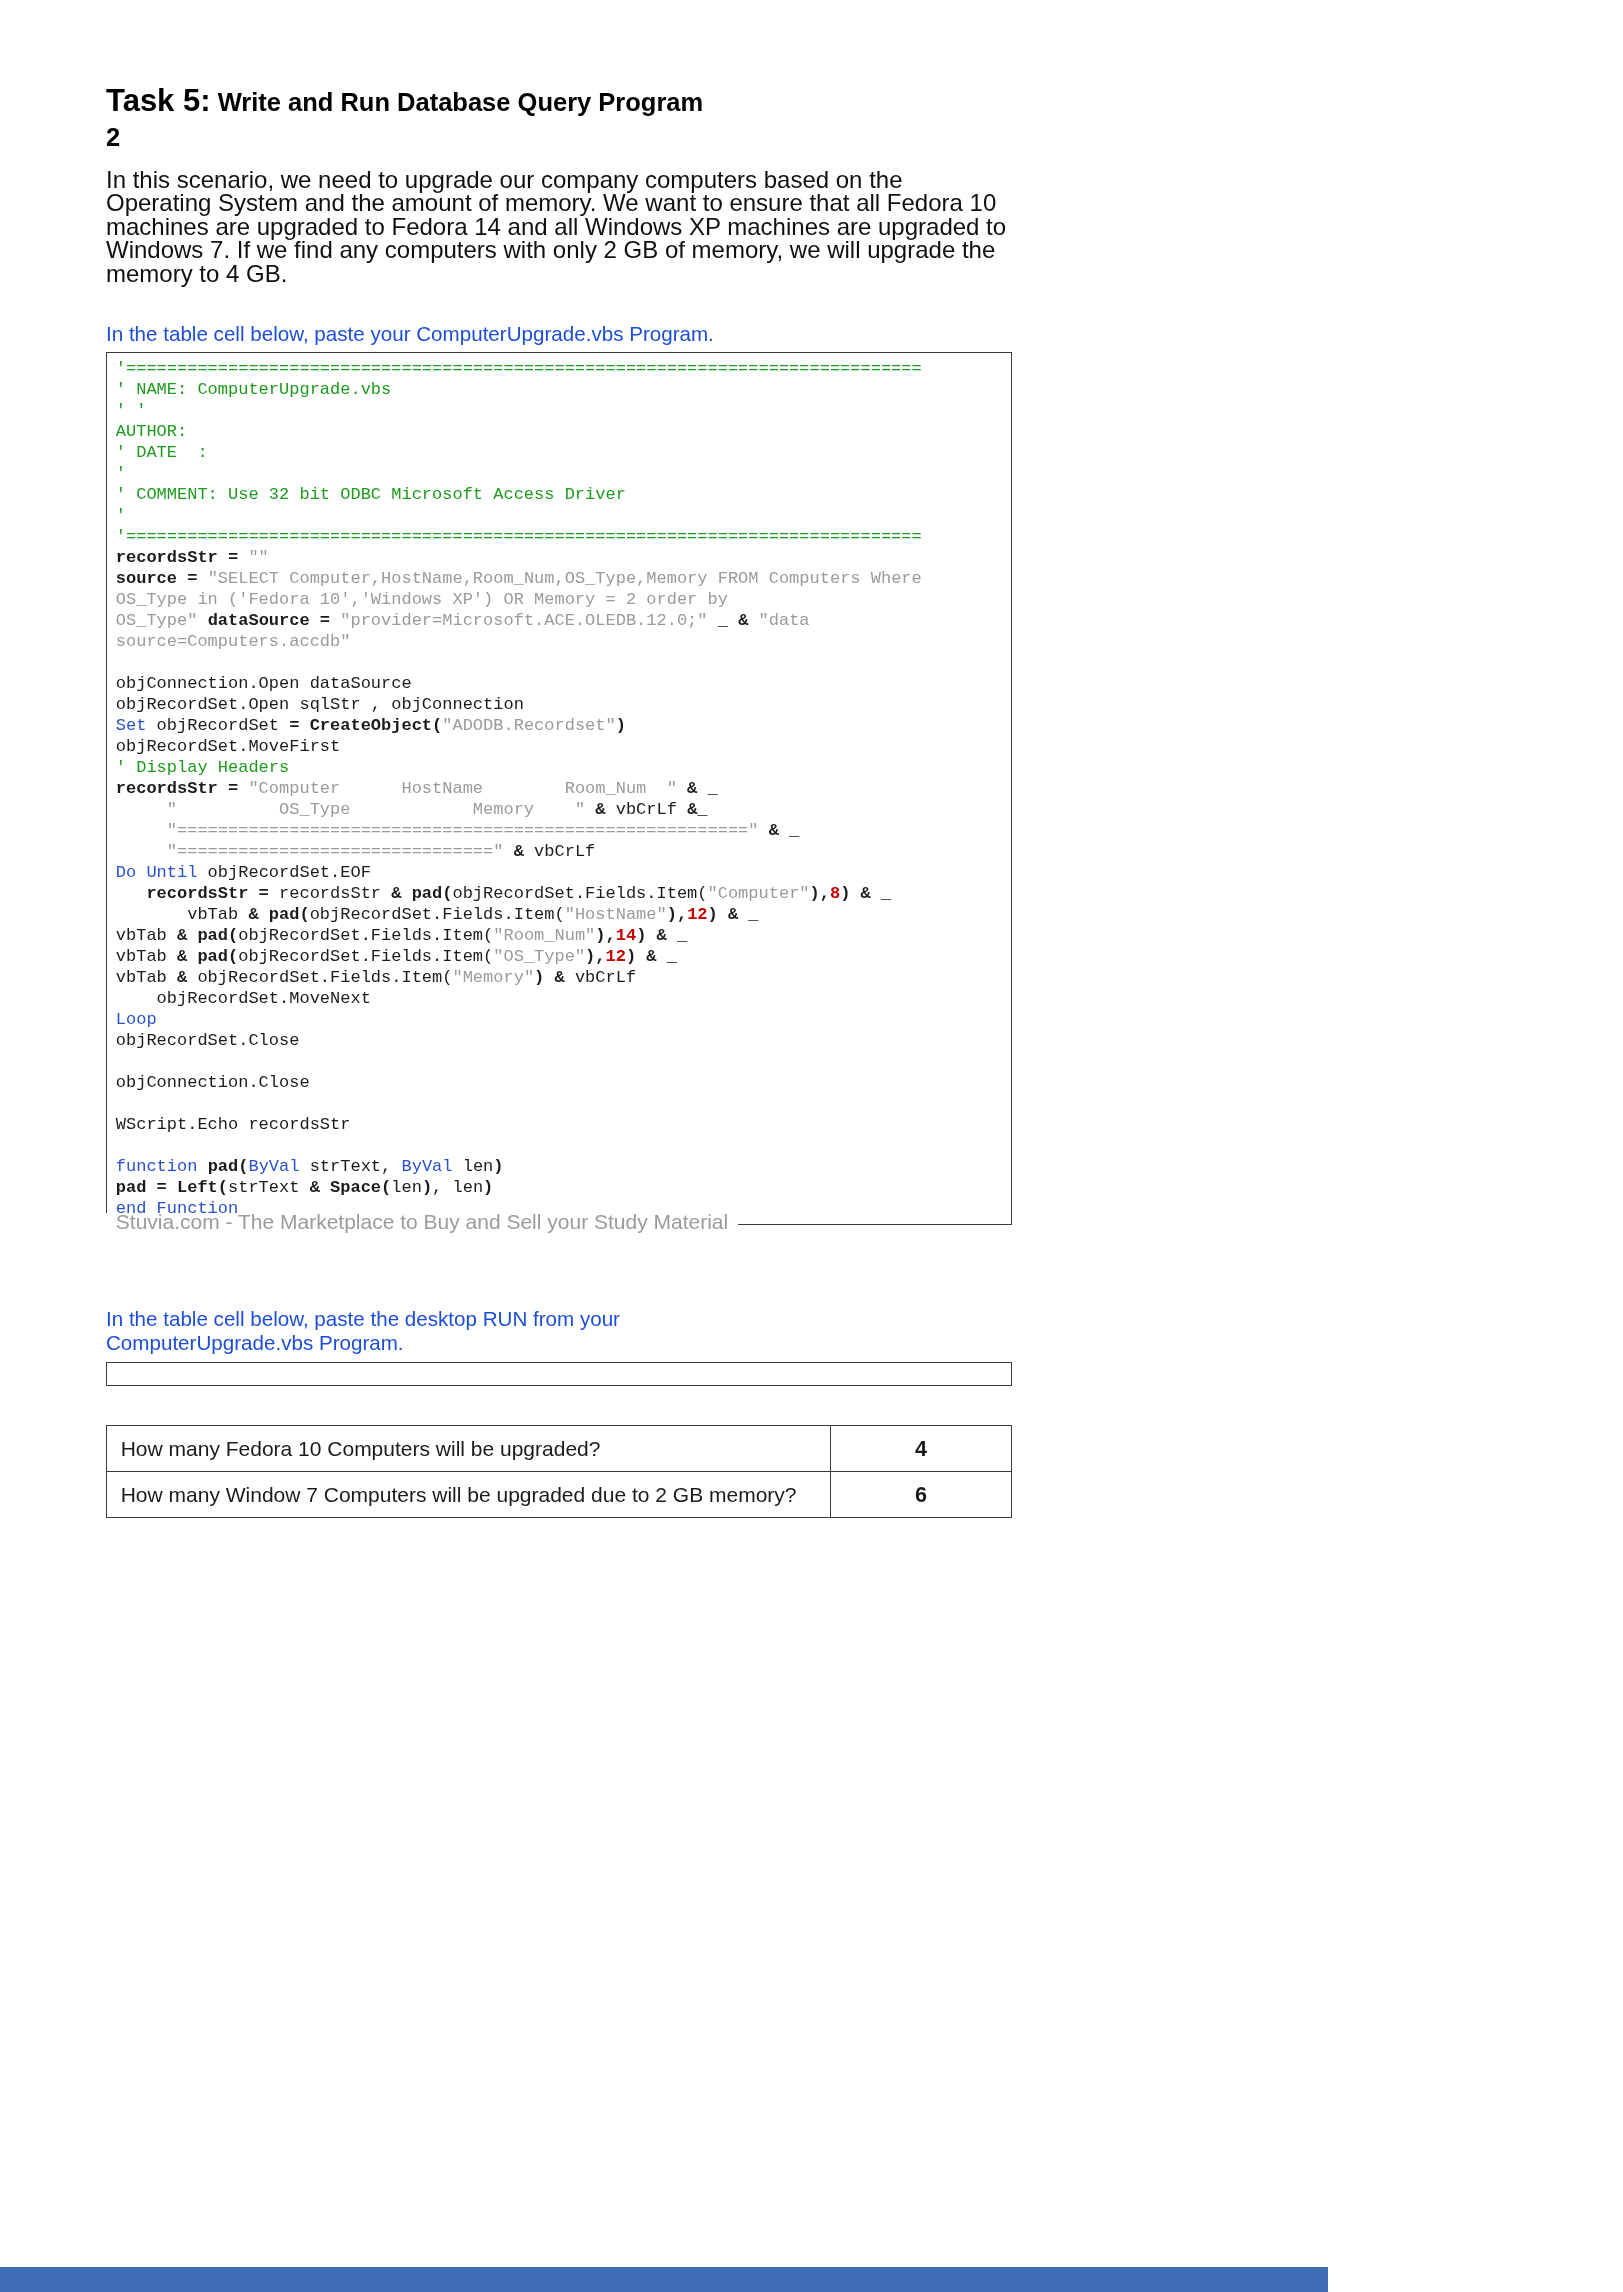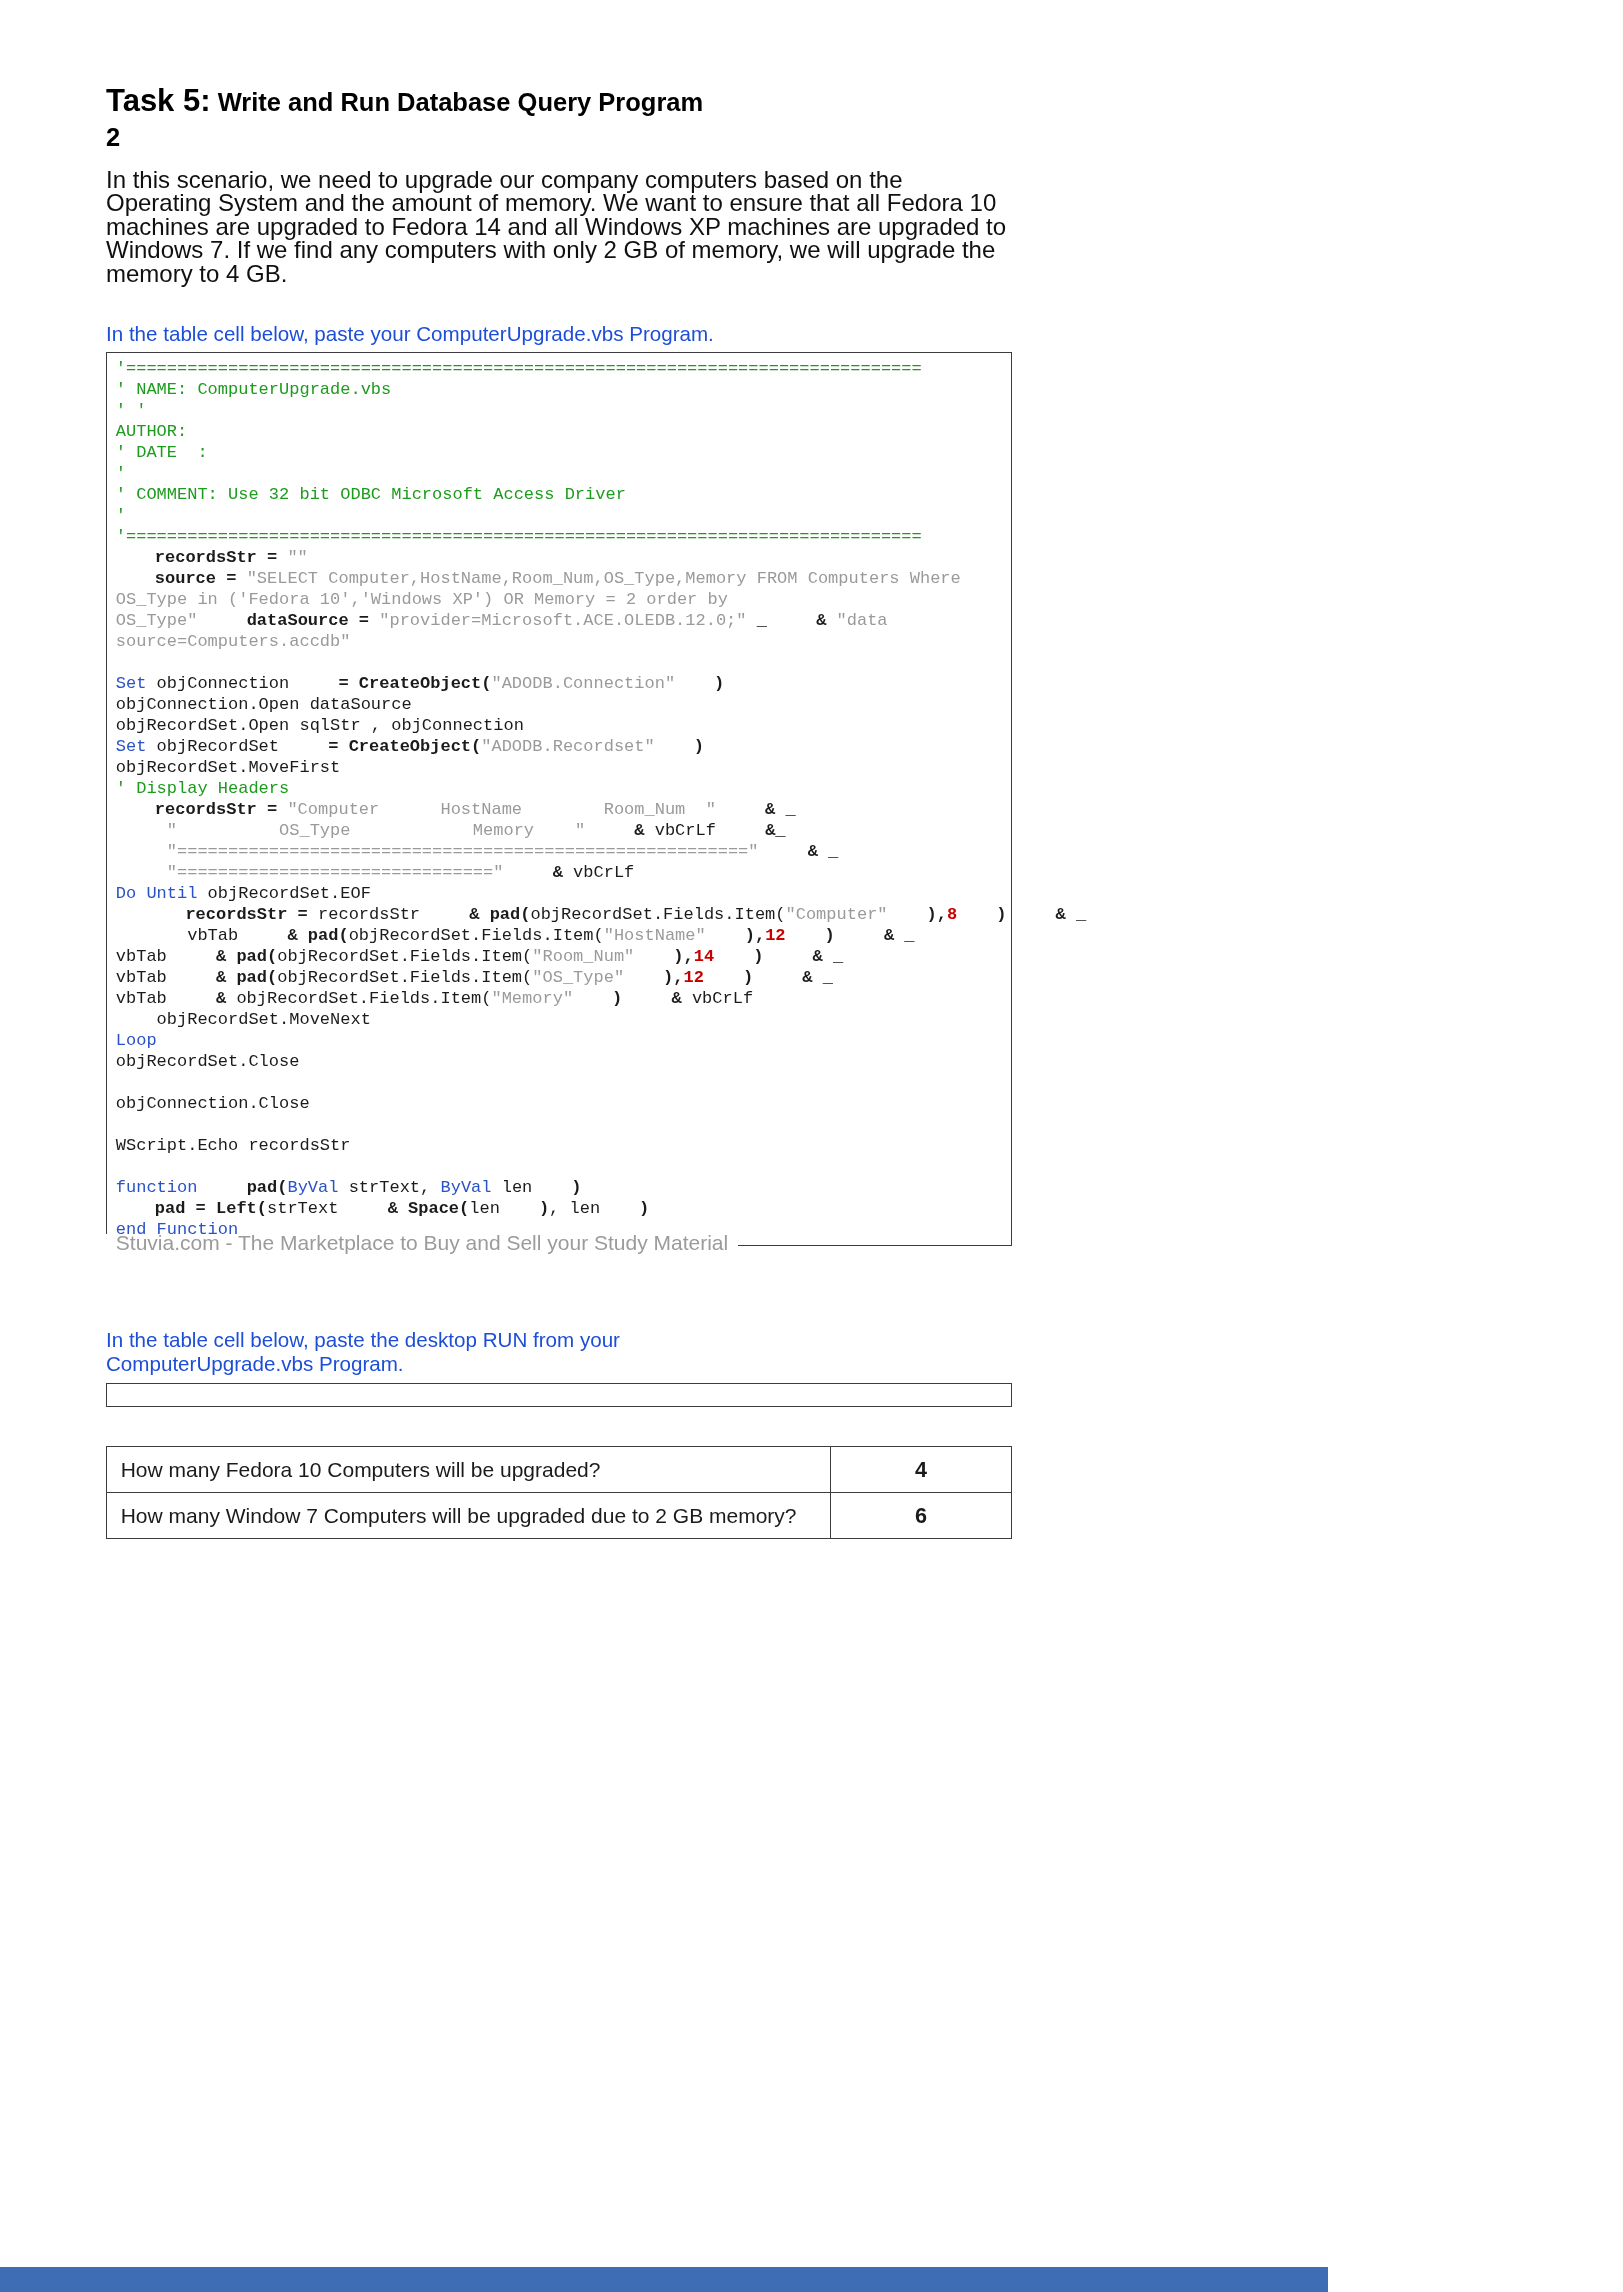--- a/index.html
+++ b/index.html
@@ -23,21 +23,21 @@
     padding:4.9px 8.8px;
     font-family:"Liberation Mono","DejaVu Sans Mono",monospace;
     font-size:17px;line-height:21px;
     color:var(--txt);
   }
   .cl{white-space:pre;min-height:21px;}
   .cmt{color:var(--cmt);}
   .kw{color:var(--kw);}
   .str{color:var(--str);}
   .num{color:var(--num);font-weight:bold;}
-  .bld{font-weight:bold;color:var(--txt);margin-left:39px;}
+  .bld{font-weight:bold;color:var(--txt);}
   .pln{color:var(--txt);}
   .watermark{
     position:relative;
     width:max-content;
     margin:-11.8px auto 12px auto;
     padding:0 9.8px;
     background:#ffffff;
     color:#9b9b9b;
     font-size:21px;
     line-height:17.6px;
@@ -73,21 +73,20 @@
       <div class="cl"><span class="cmt">'</span></div>
       <div class="cl"><span class="cmt">' COMMENT: Use 32 bit ODBC Microsoft Access Driver</span></div>
       <div class="cl"><span class="cmt">'</span></div>
       <div class="cl"><span class="cmt">'==============================================================================</span></div>
       <div class="cl"><span class="bld">recordsStr = </span><span class="str">""</span></div>
       <div class="cl"><span class="bld">source = </span><span class="str">"SELECT Computer,HostName,Room_Num,OS_Type,Memory FROM Computers Where</span></div>
       <div class="cl"><span class="str">OS_Type in ('Fedora 10','Windows XP') OR Memory = 2 order by</span></div>
       <div class="cl"><span class="str">OS_Type"</span><span class="pln"> </span><span class="bld">dataSource = </span><span class="str">"provider=Microsoft.ACE.OLEDB.12.0;"</span><span class="pln"> _ </span><span class="bld">&amp; </span><span class="str">"data</span></div>
       <div class="cl"><span class="str">source=Computers.accdb"</span></div>
       <div class="cl">&nbsp;</div>
-      <div class="cl"><span class="kw">Set</span><span class="pln"> objConnection </span><span class="bld">= CreateObject(</span><span class="str">"ADODB.Connection"</span><span class="bld">)</span></div>
       <div class="cl"><span class="pln">objConnection.Open dataSource</span></div>
       <div class="cl"><span class="pln">objRecordSet.Open sqlStr , objConnection</span></div>
       <div class="cl"><span class="kw">Set</span><span class="pln"> objRecordSet </span><span class="bld">= CreateObject(</span><span class="str">"ADODB.Recordset"</span><span class="bld">)</span></div>
       <div class="cl"><span class="pln">objRecordSet.MoveFirst</span></div>
       <div class="cl"><span class="cmt">' Display Headers</span></div>
       <div class="cl"><span class="bld">recordsStr = </span><span class="str">"Computer      HostName        Room_Num  "</span><span class="pln"> </span><span class="bld">&amp;</span><span class="pln"> _</span></div>
       <div class="cl"><span class="pln">     </span><span class="str">"          OS_Type            Memory    "</span><span class="pln"> </span><span class="bld">&amp;</span><span class="pln"> vbCrLf </span><span class="bld">&amp;_</span></div>
       <div class="cl"><span class="pln">     </span><span class="str">"========================================================"</span><span class="pln"> </span><span class="bld">&amp;</span><span class="pln"> _</span></div>
       <div class="cl"><span class="pln">     </span><span class="str">"==============================="</span><span class="pln"> </span><span class="bld">&amp;</span><span class="pln"> vbCrLf</span></div>
       <div class="cl"><span class="kw">Do Until</span><span class="pln"> objRecordSet.EOF</span></div>

